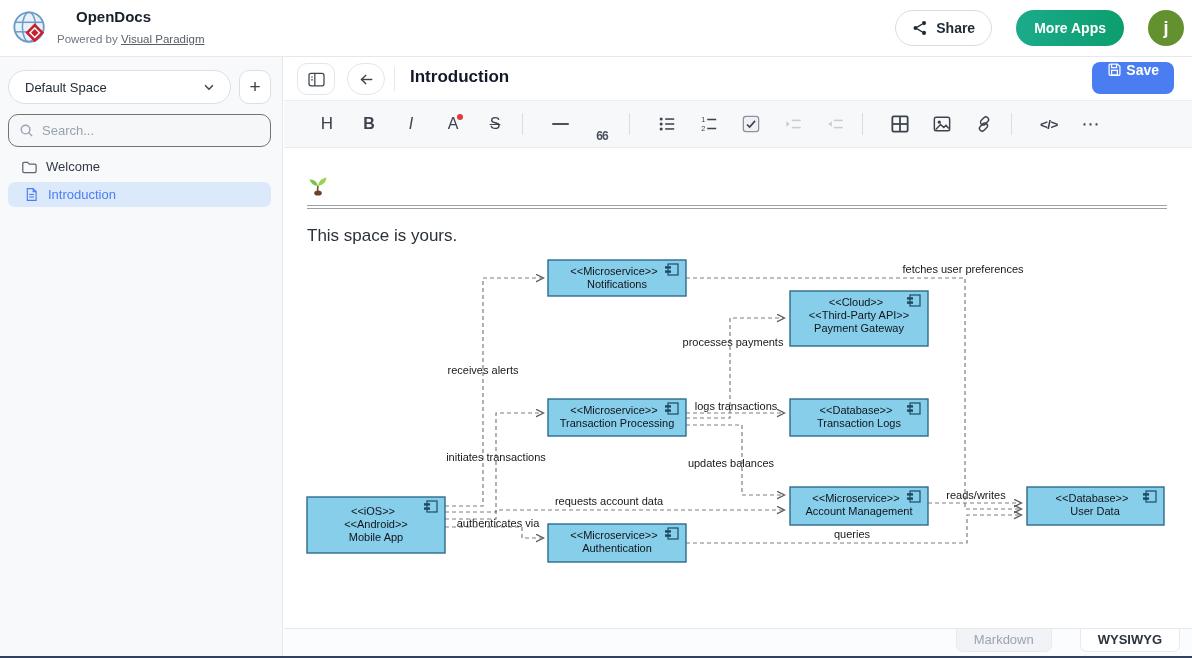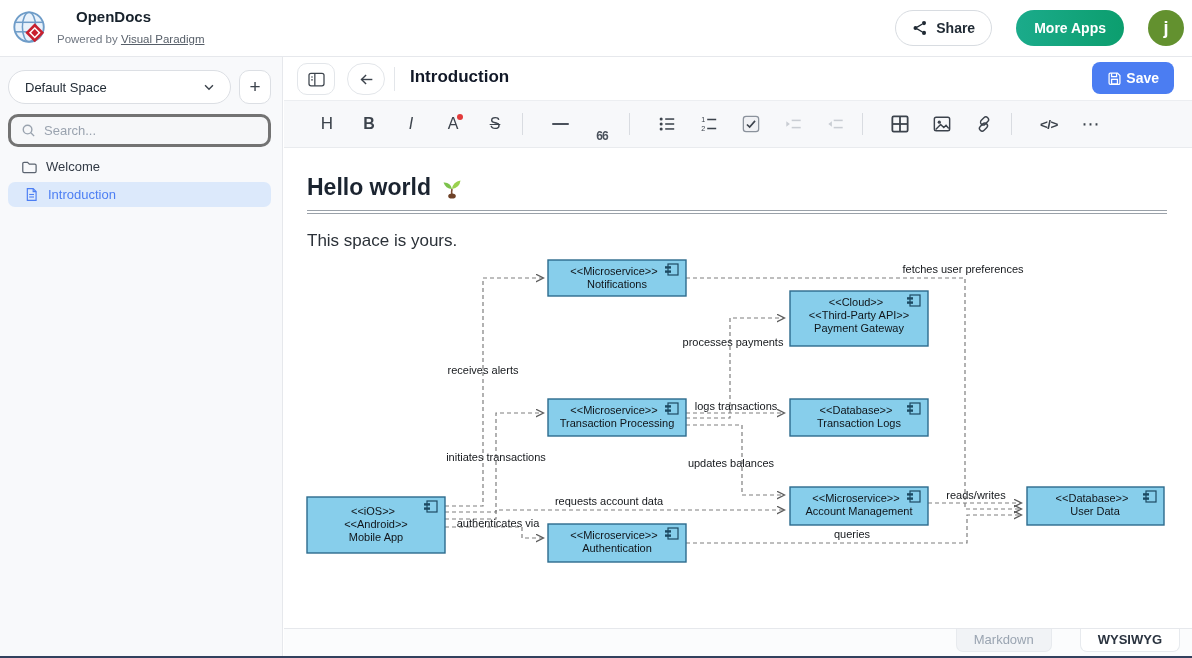--- a/index.html
+++ b/index.html
@@ -29,41 +29,41 @@
   .sidebar { position:absolute; left:0; top:57px; width:283px; height:601px;
     background:#f8f9fb; border-right:1px solid #e6e8ec; }
   .space-select { position:absolute; left:8px; top:13px; width:223px; height:34px;
     background:#fff; border:1px solid #dcdfe4; border-radius:17px; cursor:pointer;
     display:flex; align-items:center; padding:0 14px 0 16px; font-size:13px; color:#1f2933; }
   .space-select .chev { margin-left:auto; }
   .btn-plus { position:absolute; left:239px; top:13px; width:32px; height:34px;
     background:#fff; border:1px solid #dcdfe4; border-radius:10px;
     font-size:19px; color:#3c434c; cursor:pointer; line-height:30px; }
   .search-box { position:absolute; left:8px; top:57px; width:263px; height:33px;
-    background:#f6f7f9; border:3px solid #737373; border-radius:10px;
+    background:#f6f7f9; border:1px solid #737373; border-radius:10px;
     display:flex; align-items:center; padding:0 10px; gap:8px; }
   .search-box input { border:none; outline:none; background:transparent; flex:1;
     font-size:13px; color:#3c434c; font-family:inherit; }
   .search-box input::placeholder { color:#9aa3af; }
   .tree { position:absolute; left:0; top:97px; width:283px; }
   .tree-row { display:flex; align-items:center; gap:9px; height:25px; padding-left:21px;
     font-size:13px; color:#323a45; cursor:pointer; margin-bottom:3px; }
   .tree-row.selected { margin-left:8px; margin-right:12px; padding-left:16px;
     background:#dce9fb; border-radius:7px; color:#4c7ef3; }
   
   .main { position:absolute; left:284px; top:57px; width:908px; height:601px; background:#fff; }
   .doc-header { position:absolute; left:0; top:0; width:908px; height:43px; background:#fff; }
   .icon-btn { position:absolute; top:6px; width:38px; height:32px; background:#fff;
     border:1px solid #e3e6ea; border-radius:10px; cursor:pointer;
     display:flex; align-items:center; justify-content:center; color:#3c434c; }
   .doc-header .vdiv { position:absolute; left:110px; top:10px; width:1px; height:24px; background:#e3e6ea; }
   .doc-title { position:absolute; left:126px; top:10px; font-size:17px; font-weight:bold; color:#111827; }
   .btn-save { position:absolute; right:18px; top:5px; height:32px; padding:0 15px;
     background:#4b7df2; border:none; border-radius:8px; color:#fff; font-size:14px; font-weight:600;
-    display:flex; align-items:center; gap:4px; cursor:pointer; }
+    display:flex; gap:4px; cursor:pointer; }
   
   .fmt-toolbar { position:absolute; left:0; top:43px; width:908px; height:48px;
     background:#f7f8fa; border-top:1px solid #eceef1; border-bottom:1px solid #e9ebee;
     display:flex; align-items:center; padding-left:28px; }
   .tb { width:30px; height:30px; margin-right:12px; border:none; background:transparent; border-radius:6px;
     display:flex; align-items:center; justify-content:center; cursor:pointer;
     font-family:inherit; font-size:16px; color:#3c434c; position:relative; }
   .tb.h { font-size:17px; font-weight:500; }
   .tb.b { font-weight:bold; }
   .tb.i { font-style:italic; }
@@ -275,21 +275,20 @@
         </g>
       </svg>
     </button>
     <div class="tb-div"></div>
     <button class="tb code">&lt;/&gt;</button>
     <button class="tb more">⋯</button>
   </div>
 
   <div class="content">
     <h1>
-      <span>Hello world</span>
       <svg width="22" height="22" viewBox="0 0 22 22">
         <path d="M11 12 Q4.5 11.5 2.5 5.5 Q9.5 5 11 12 z" fill="#7cc24b"></path>
         <path d="M11 12 Q12 4.5 19.5 3.5 Q18.5 11 11 12 z" fill="#9ad14e"></path>
         <path d="M11 19 q-0.8 -4.5 0 -7" fill="none" stroke="#7a4a32" stroke-width="1.6"></path>
         <ellipse cx="11" cy="19" rx="3.8" ry="2.6" fill="#6e4228"></ellipse>
       </svg>
     </h1>
     <p>This space is yours.</p>
 
     <svg class="diagram" width="885" height="325" viewBox="0 0 885 325">

